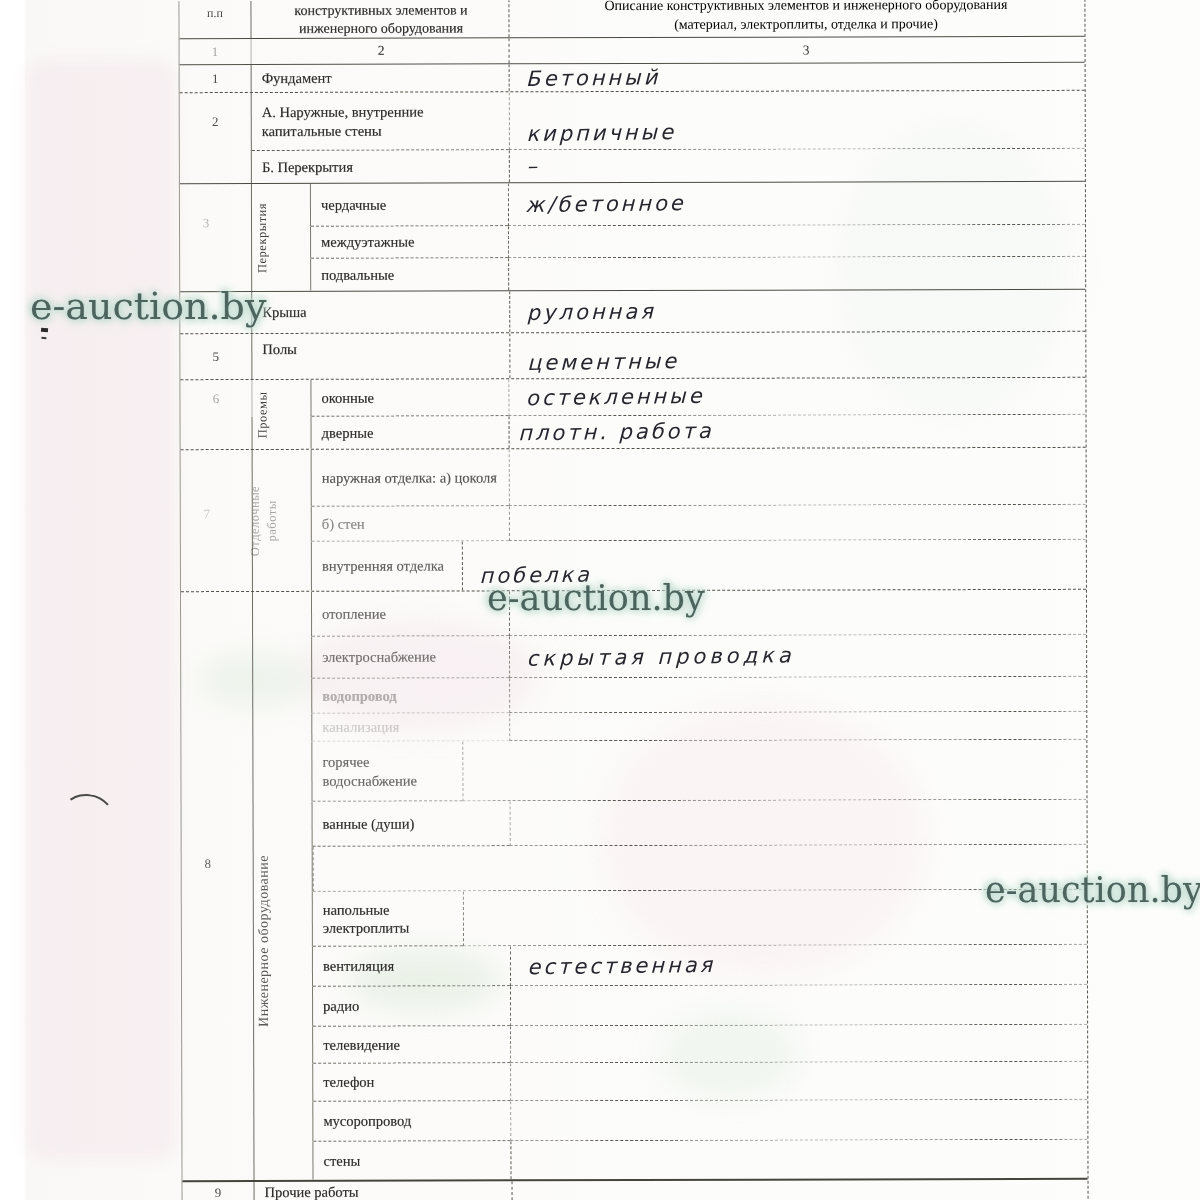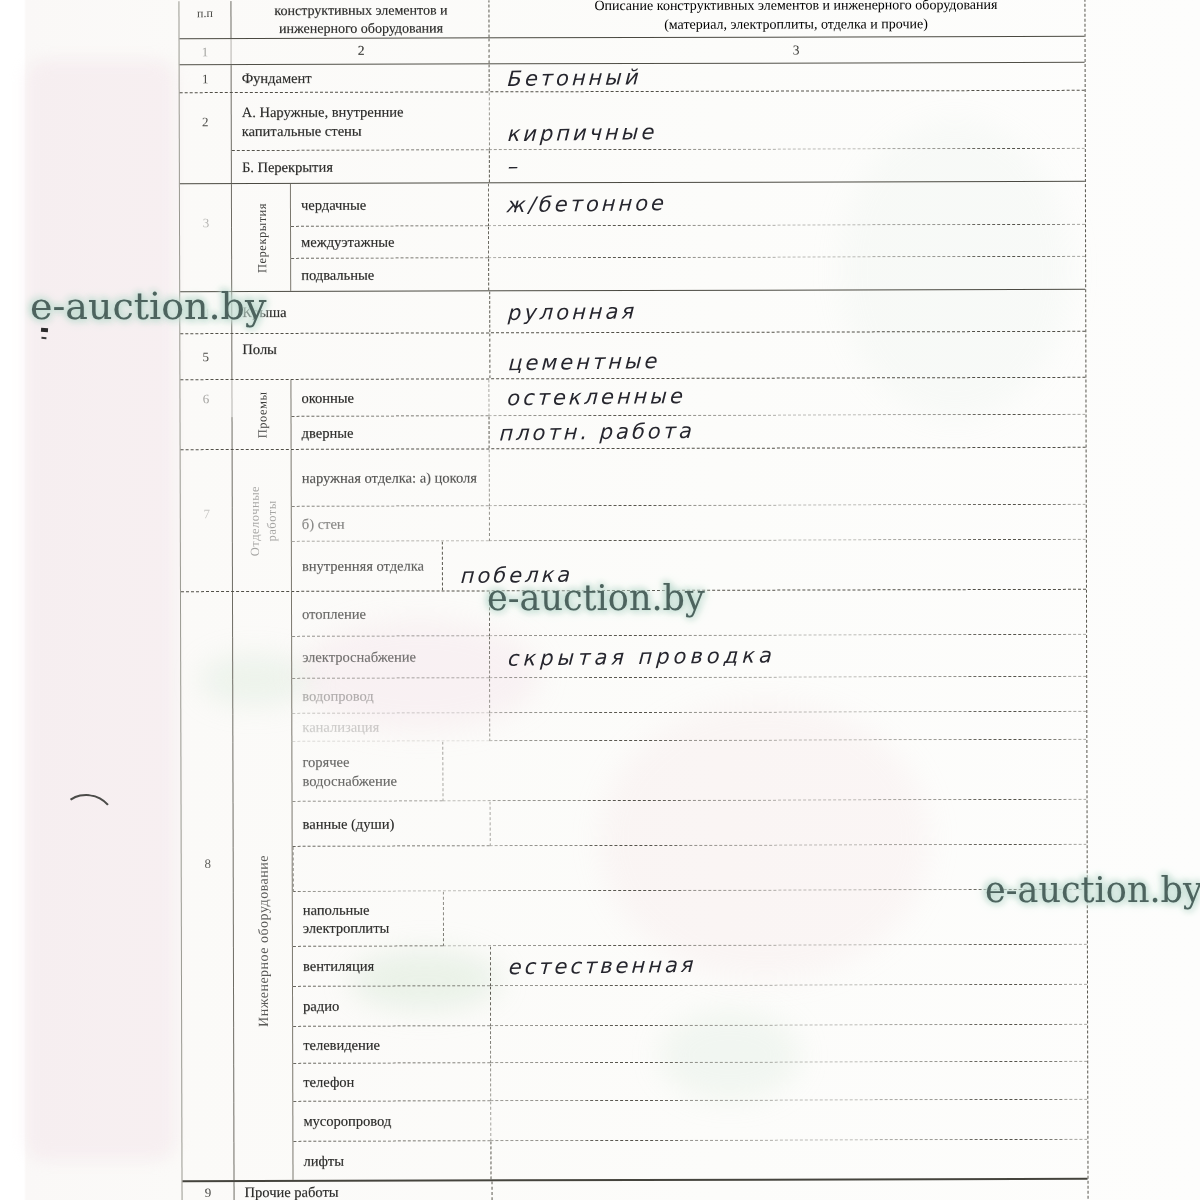--- a/index.html
+++ b/index.html
@@ -29,32 +29,32 @@
     border-right:1px dashed #57554d;
     box-sizing:border-box;
     transform:rotate(-0.15deg);
   }
   .row{display:flex;box-sizing:border-box;overflow:hidden;border-bottom:1px dashed #514f47;}
   .row.pb{border-bottom:none;}
   .row.pb .c-lbl,.row.pb .c-val{border-bottom:1px dashed #55534b;}
   .row.solid{border-bottom:1px solid #4a4941;}
   .row.thick{border-bottom:2px solid #45443d;}
   .row.nob{border-bottom:none;}
-  .c-num{width:52px;flex:none;border-right:1px solid #6e6c64;display:flex;align-items:center;justify-content:center;
+  .c-num{width:72px;flex:none;border-right:1px solid #6e6c64;display:flex;align-items:center;justify-content:center;
          font-size:13px;color:#4a4a46;box-sizing:border-box;}
   .c-grp{width:59px;flex:none;border-right:1px solid #7b786e;box-sizing:border-box;}
   .c-lbl{flex:none;display:flex;align-items:center;padding:2px 8px 2px 10px;box-sizing:border-box;
          font-size:14.5px;line-height:1.25;color:#2e2e2c;text-shadow:.3px .3px .5px rgba(40,40,40,.45);}
   .c-lbl.wide{width:257px;}
   .c-lbl.narrow{width:197px;}
   .c-val{flex:1;border-left:1px dashed #5a584f;display:flex;align-items:center;padding-left:18px;box-sizing:border-box;}
   .val-bottom .c-val{align-items:flex-end;padding-bottom:4px;}
   .hw{font-family:"DejaVu Sans", sans-serif;font-style:italic;font-size:21px;letter-spacing:3px;
       color:#26262e;transform:rotate(-0.6deg) skewX(-4deg);white-space:nowrap;}
-  .faint35{opacity:.35;} .faint25{opacity:.22;} .faint5{opacity:.5;}
+  .faint35{opacity:.35;font-weight:bold;} .faint25{opacity:.22;} .faint5{opacity:.5;}
 
   
   .hdr{height:38px;border-bottom:1px solid #4a4941;}
   .hdr .c-lbl,.hdr .c-val{font-size:14px;justify-content:center;text-align:center;align-items:flex-start;line-height:1.3;}
   .hdr .hcol2{padding-top:1px;}
   .hdr .hcol3{display:flex;flex-direction:column;align-items:center;margin-top:-6px;}
   .nums{height:26px;border-bottom:1px solid #504f47;}
   .nums .c-lbl,.nums .c-val{justify-content:center;align-items:center;font-size:13.5px;color:#3c3c38;}
 
   
@@ -288,21 +288,21 @@
     </div>
     <div class="row pb" style="height:40px">
       <div class="c-num"></div>
       <div class="c-grp"></div>
       <div class="c-lbl narrow">мусоропровод</div>
       <div class="c-val"></div>
     </div>
     <div class="row thick" style="height:40px">
       <div class="c-num"></div>
       <div class="c-grp"></div>
-      <div class="c-lbl narrow">лифты</div>
+      <div class="c-lbl narrow">стены</div>
       <div class="c-val"></div>
     </div>
 
     <div class="row nob" style="height:19px">
       <div class="c-num" style="align-items:flex-end;padding-bottom:0">9</div>
       <div class="c-lbl wide" style="align-items:flex-end;padding-bottom:0">Прочие работы</div>
       <div class="c-val"></div>
     </div>
 
     <div class="vlab g0">Перекрытия</div>

